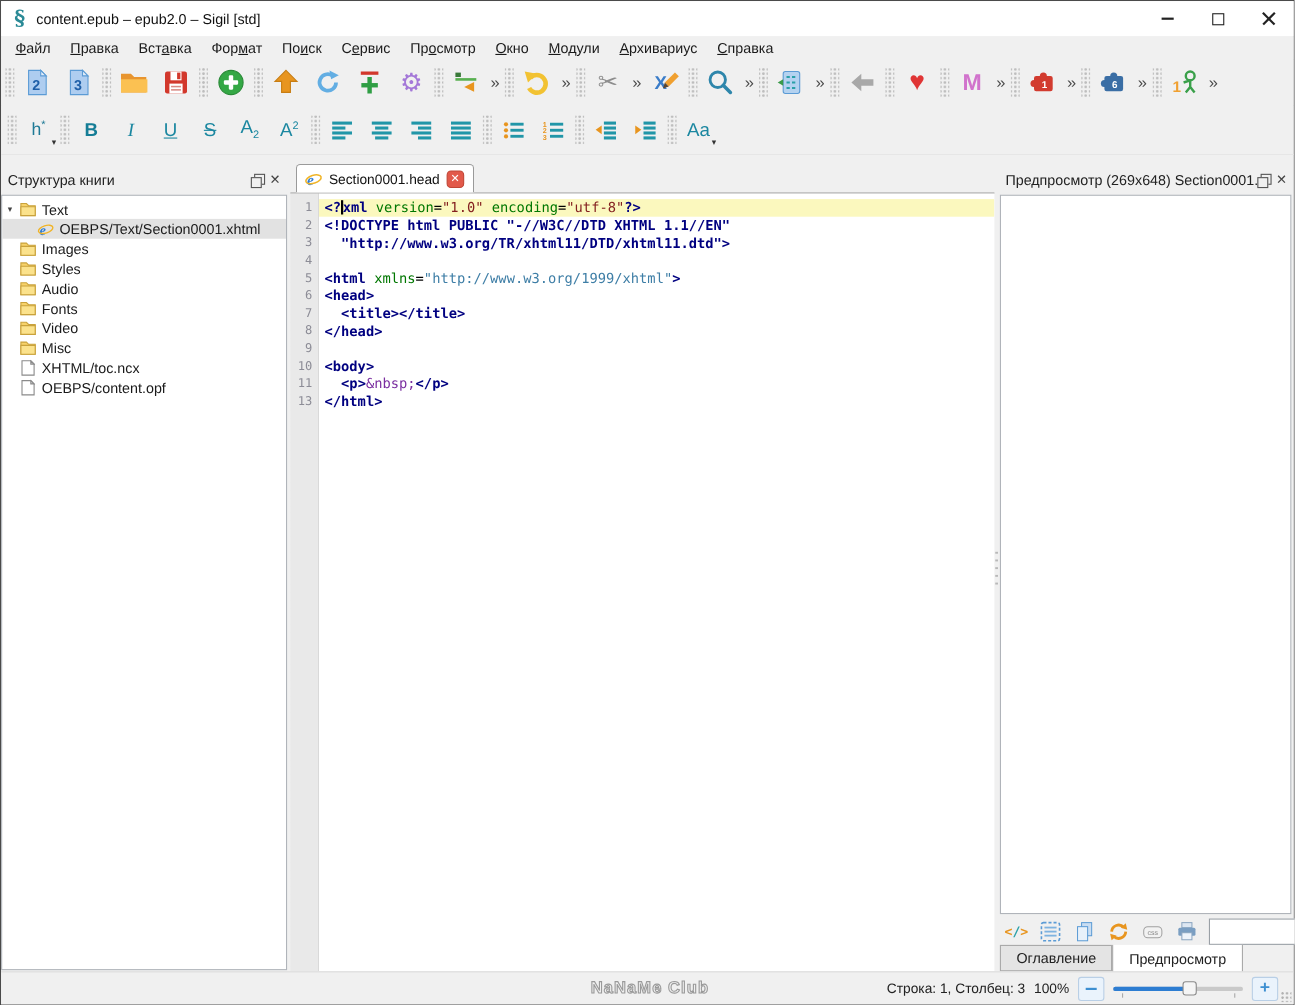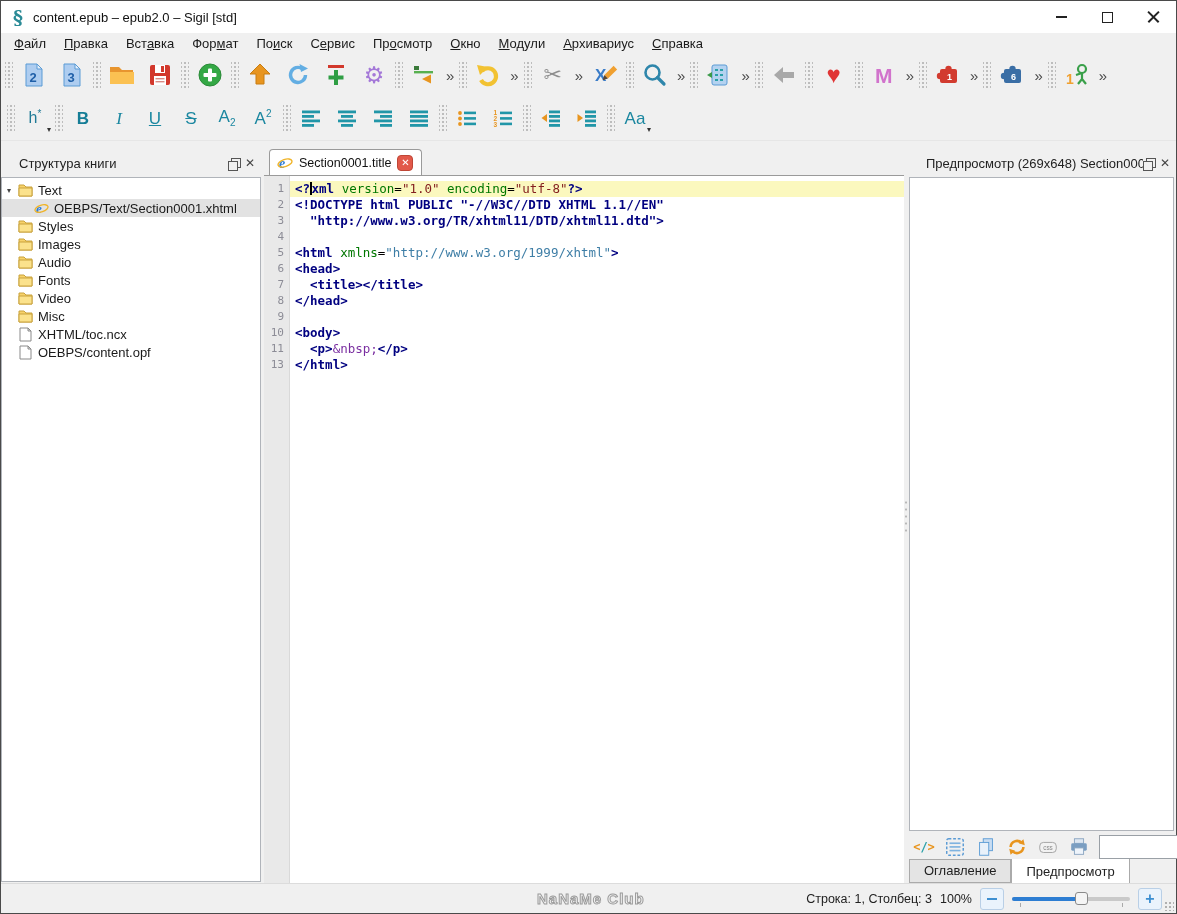--- a/index.html
+++ b/index.html
@@ -44,21 +44,21 @@
   .fmt-underline { text-decoration:underline; }
   .fmt-strike { text-decoration:line-through; }
   .fmt-subsup sub,.fmt-subsup sup { font-size:10px; color:#1b87a0; }
   .caret-down { position:absolute; right:2px; bottom:1px; font-size:8px; color:#333; }
   .hstar { font-size:16px; color:#1f7a96; }
   .hstar sup { font-size:10px; }
 
   
   .content { position:absolute; top:140px; left:0; right:0; bottom:30px; background:#f0f0f0; }
 
-  .dock-header { height:28px; display:flex; align-items:center; font-size:13px; color:#222; padding:0 6px;margin-left:12px; }
+  .dock-header { height:28px; display:flex; align-items:center; font-size:13px; color:#222; padding:0 6px; }
   .dock-header .dh-title { flex:1; white-space:nowrap; overflow:hidden; }
   .dock-icons { display:flex; gap:6px; align-items:center; }
   .float-icon { position:relative; width:11px; height:11px; }
   .float-icon::before { content:""; position:absolute; left:3px; top:0; width:8px; height:8px; border:1px solid #555; background:#f0f0f0; }
   .float-icon::after { content:""; position:absolute; left:0; top:3px; width:8px; height:8px; border:1px solid #555; background:#f0f0f0; }
   .dock-close { font-size:12px; color:#444; line-height:1; }
 
   
   .book-browser { position:absolute; left:0; top:8px; width:260px; bottom:0; }
   .bb-body { position:absolute; left:0; right:0; top:28px; bottom:1px; background:#fff; border:1px solid #b0b4ba; overflow:hidden; padding-top:3px; }
@@ -451,31 +451,31 @@
             <span class="tree-label">OEBPS/Text/Section0001.xhtml</span>
           </div>
           <div class="tree-row">
             <span class="tree-caret"></span>
             <span class="tree-icon">
               <svg width="15" height="14" viewBox="0 0 15 14">
                 <path d="M1 2 h5 l2 2 h6 v9 H1 z" fill="#f7d26a" stroke="#c9a23c"></path>
                 <path d="M1 5 h13 v8 H1 z" fill="#fbe28c" stroke="#c9a23c"></path>
               </svg>
             </span>
-            <span class="tree-label">Styles</span>
+            <span class="tree-label">Images</span>
           </div>
           <div class="tree-row">
             <span class="tree-caret"></span>
             <span class="tree-icon">
               <svg width="15" height="14" viewBox="0 0 15 14">
                 <path d="M1 2 h5 l2 2 h6 v9 H1 z" fill="#f7d26a" stroke="#c9a23c"></path>
                 <path d="M1 5 h13 v8 H1 z" fill="#fbe28c" stroke="#c9a23c"></path>
               </svg>
             </span>
-            <span class="tree-label">Images</span>
+            <span class="tree-label">Styles</span>
           </div>
           <div class="tree-row">
             <span class="tree-caret"></span>
             <span class="tree-icon">
               <svg width="15" height="14" viewBox="0 0 15 14">
                 <path d="M1 2 h5 l2 2 h6 v9 H1 z" fill="#f7d26a" stroke="#c9a23c"></path>
                 <path d="M1 5 h13 v8 H1 z" fill="#fbe28c" stroke="#c9a23c"></path>
               </svg>
             </span>
             <span class="tree-label">Audio</span>
@@ -533,21 +533,21 @@
         </div>
     </div>
 
     <div class="editor">
       <div class="tabbar">
         <div class="tab">
           <svg width="16" height="16" viewBox="0 0 16 16">
             <text x="2" y="13" font-size="14" font-style="italic" font-weight="bold" fill="#2e7cd6" font-family="Liberation Serif,serif">e</text>
             <ellipse cx="8" cy="8" rx="7.2" ry="3.6" fill="none" stroke="#f0b428" stroke-width="1.4" transform="rotate(-18 8 8)"></ellipse>
           </svg>
-          <span>Section0001.title</span>
+          <span>Section0001.head</span>
           <span class="tab-close">✕</span>
         </div>
       </div>
       <div class="code-area">
           <div class="code-line hl">
             <span class="code-ln">1</span>
             <span class="code-lt"><span class="seg-tag" style="color: rgb(0, 0, 128);">&lt;?</span><span class="caret-bar"></span><span class="seg-tag" style="color: rgb(0, 0, 128);">xml</span><span style="color: rgb(0, 0, 0);"> </span><span style="color: rgb(0, 119, 0);">version</span><span style="color: rgb(0, 0, 0);">=</span><span style="color: rgb(132, 32, 32);">"1.0"</span><span style="color: rgb(0, 0, 0);"> </span><span style="color: rgb(0, 119, 0);">encoding</span><span style="color: rgb(0, 0, 0);">=</span><span style="color: rgb(132, 32, 32);">"utf-8"</span><span class="seg-tag" style="color: rgb(0, 0, 128);">?&gt;</span></span>
           </div>
           <div class="code-line">
             <span class="code-ln">2</span>

